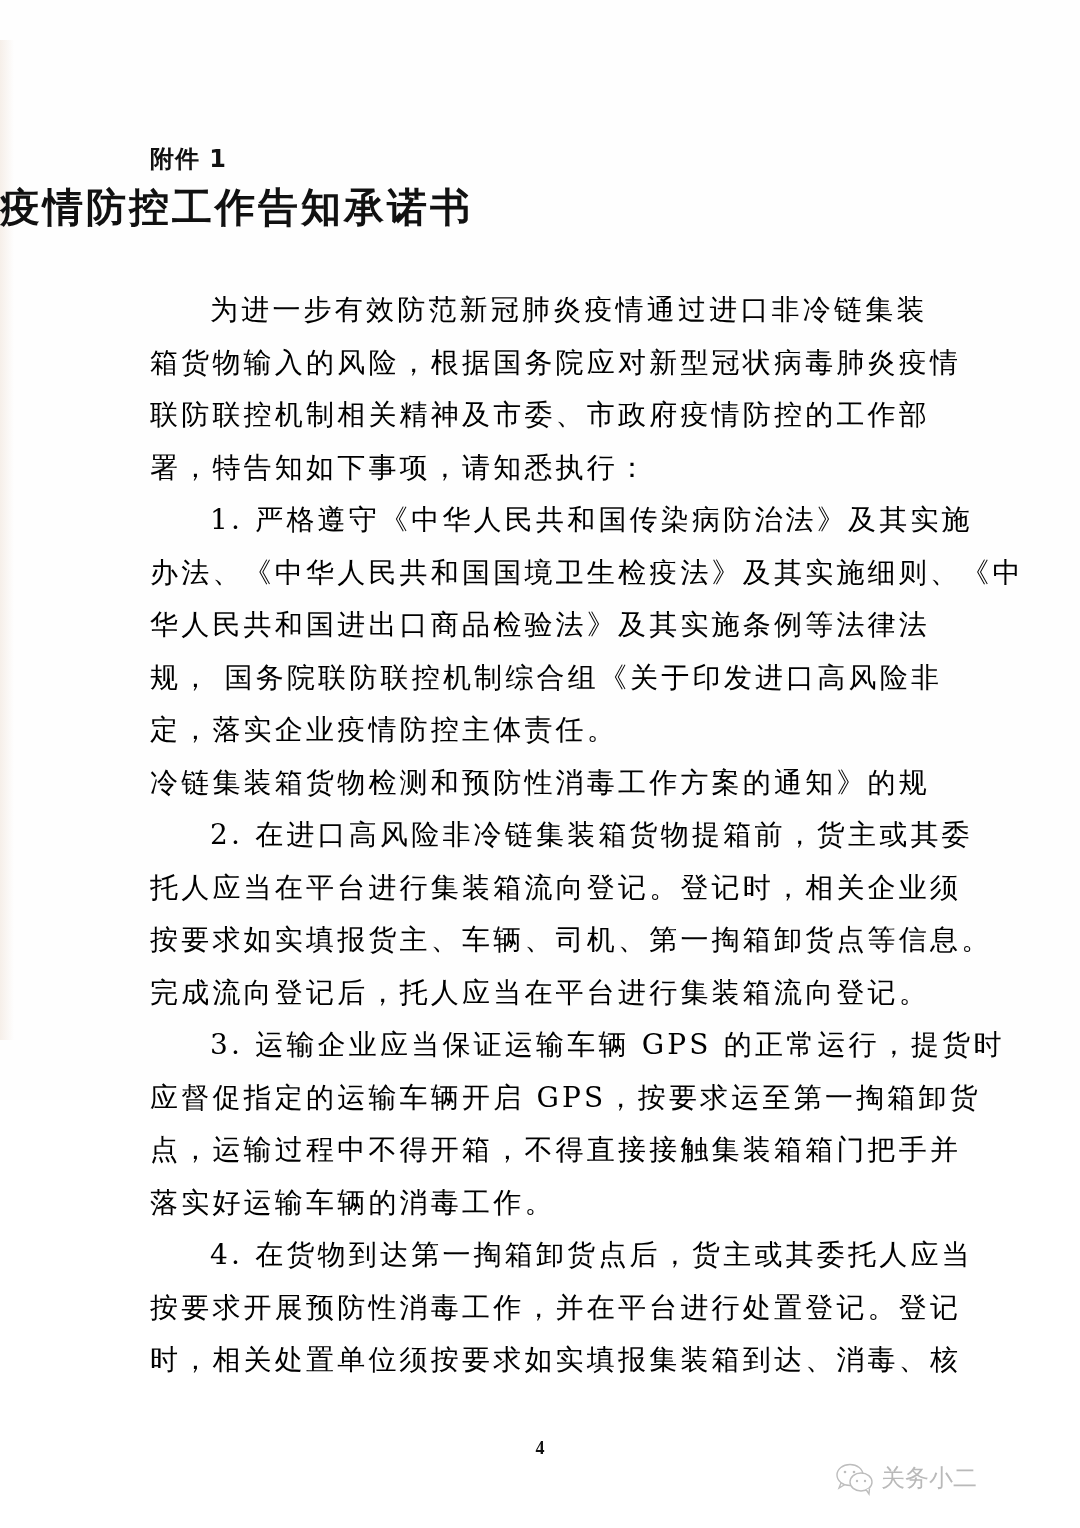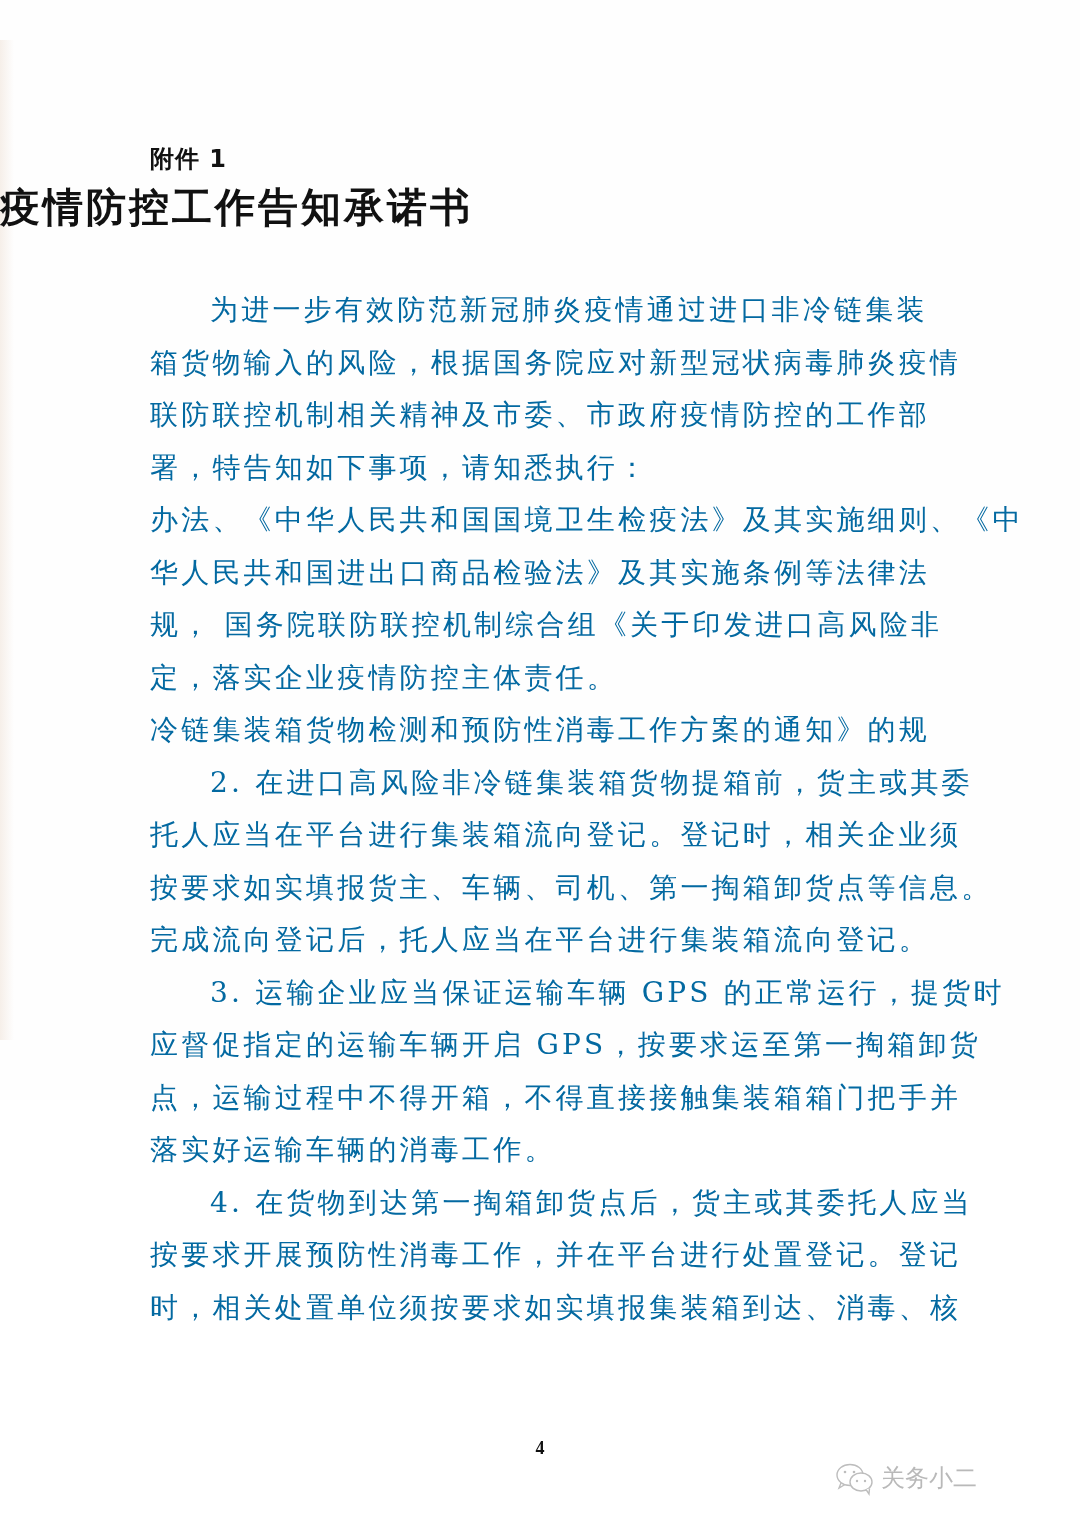--- a/index.html
+++ b/index.html
@@ -48,21 +48,21 @@
     color: #111;
     padding-left: 0px;
   }
   .body-text {
     position: absolute;
     left: 150px;
     top: 284px;
     width: 770px;
     font-family: "DejaVu Serif", serif;
     font-size: 28px;
-    color: #0369a1;
+    color: #000000;
   }
   .line {
     height: 52.5px;
     line-height: 52.5px;
     white-space: nowrap;
     letter-spacing: 3.2px;
   }
   .line.indent {
     padding-left: 60px;
   }
@@ -102,20 +102,21 @@
 
   <div class="doc-title">疫情防控工作告知承诺书</div>
 
   <div class="body-text">
 
     <div class="line indent">为进一步有效防范新冠肺炎疫情通过进口非冷链集装</div>
     <div class="line">箱货物输入的风险，根据国务院应对新型冠状病毒肺炎疫情</div>
     <div class="line">联防联控机制相关精神及市委、市政府疫情防控的工作部</div>
     <div class="line">署，特告知如下事项，请知悉执行：</div>
 
+    <div class="line indent">1. 严格遵守《中华人民共和国传染病防治法》及其实施</div>
     <div class="line">办法、《中华人民共和国国境卫生检疫法》及其实施细则、《中</div>
     <div class="line">华人民共和国进出口商品检验法》及其实施条例等法律法</div>
     <div class="line">规， 国务院联防联控机制综合组《关于印发进口高风险非</div>
     <div class="line">定，落实企业疫情防控主体责任。</div>
     <div class="line">冷链集装箱货物检测和预防性消毒工作方案的通知》的规</div>
 
     <div class="line indent">2. 在进口高风险非冷链集装箱货物提箱前，货主或其委</div>
     <div class="line">托人应当在平台进行集装箱流向登记。登记时，相关企业须</div>
     <div class="line">按要求如实填报货主、车辆、司机、第一掏箱卸货点等信息。</div>
     <div class="line">完成流向登记后，托人应当在平台进行集装箱流向登记。</div>

